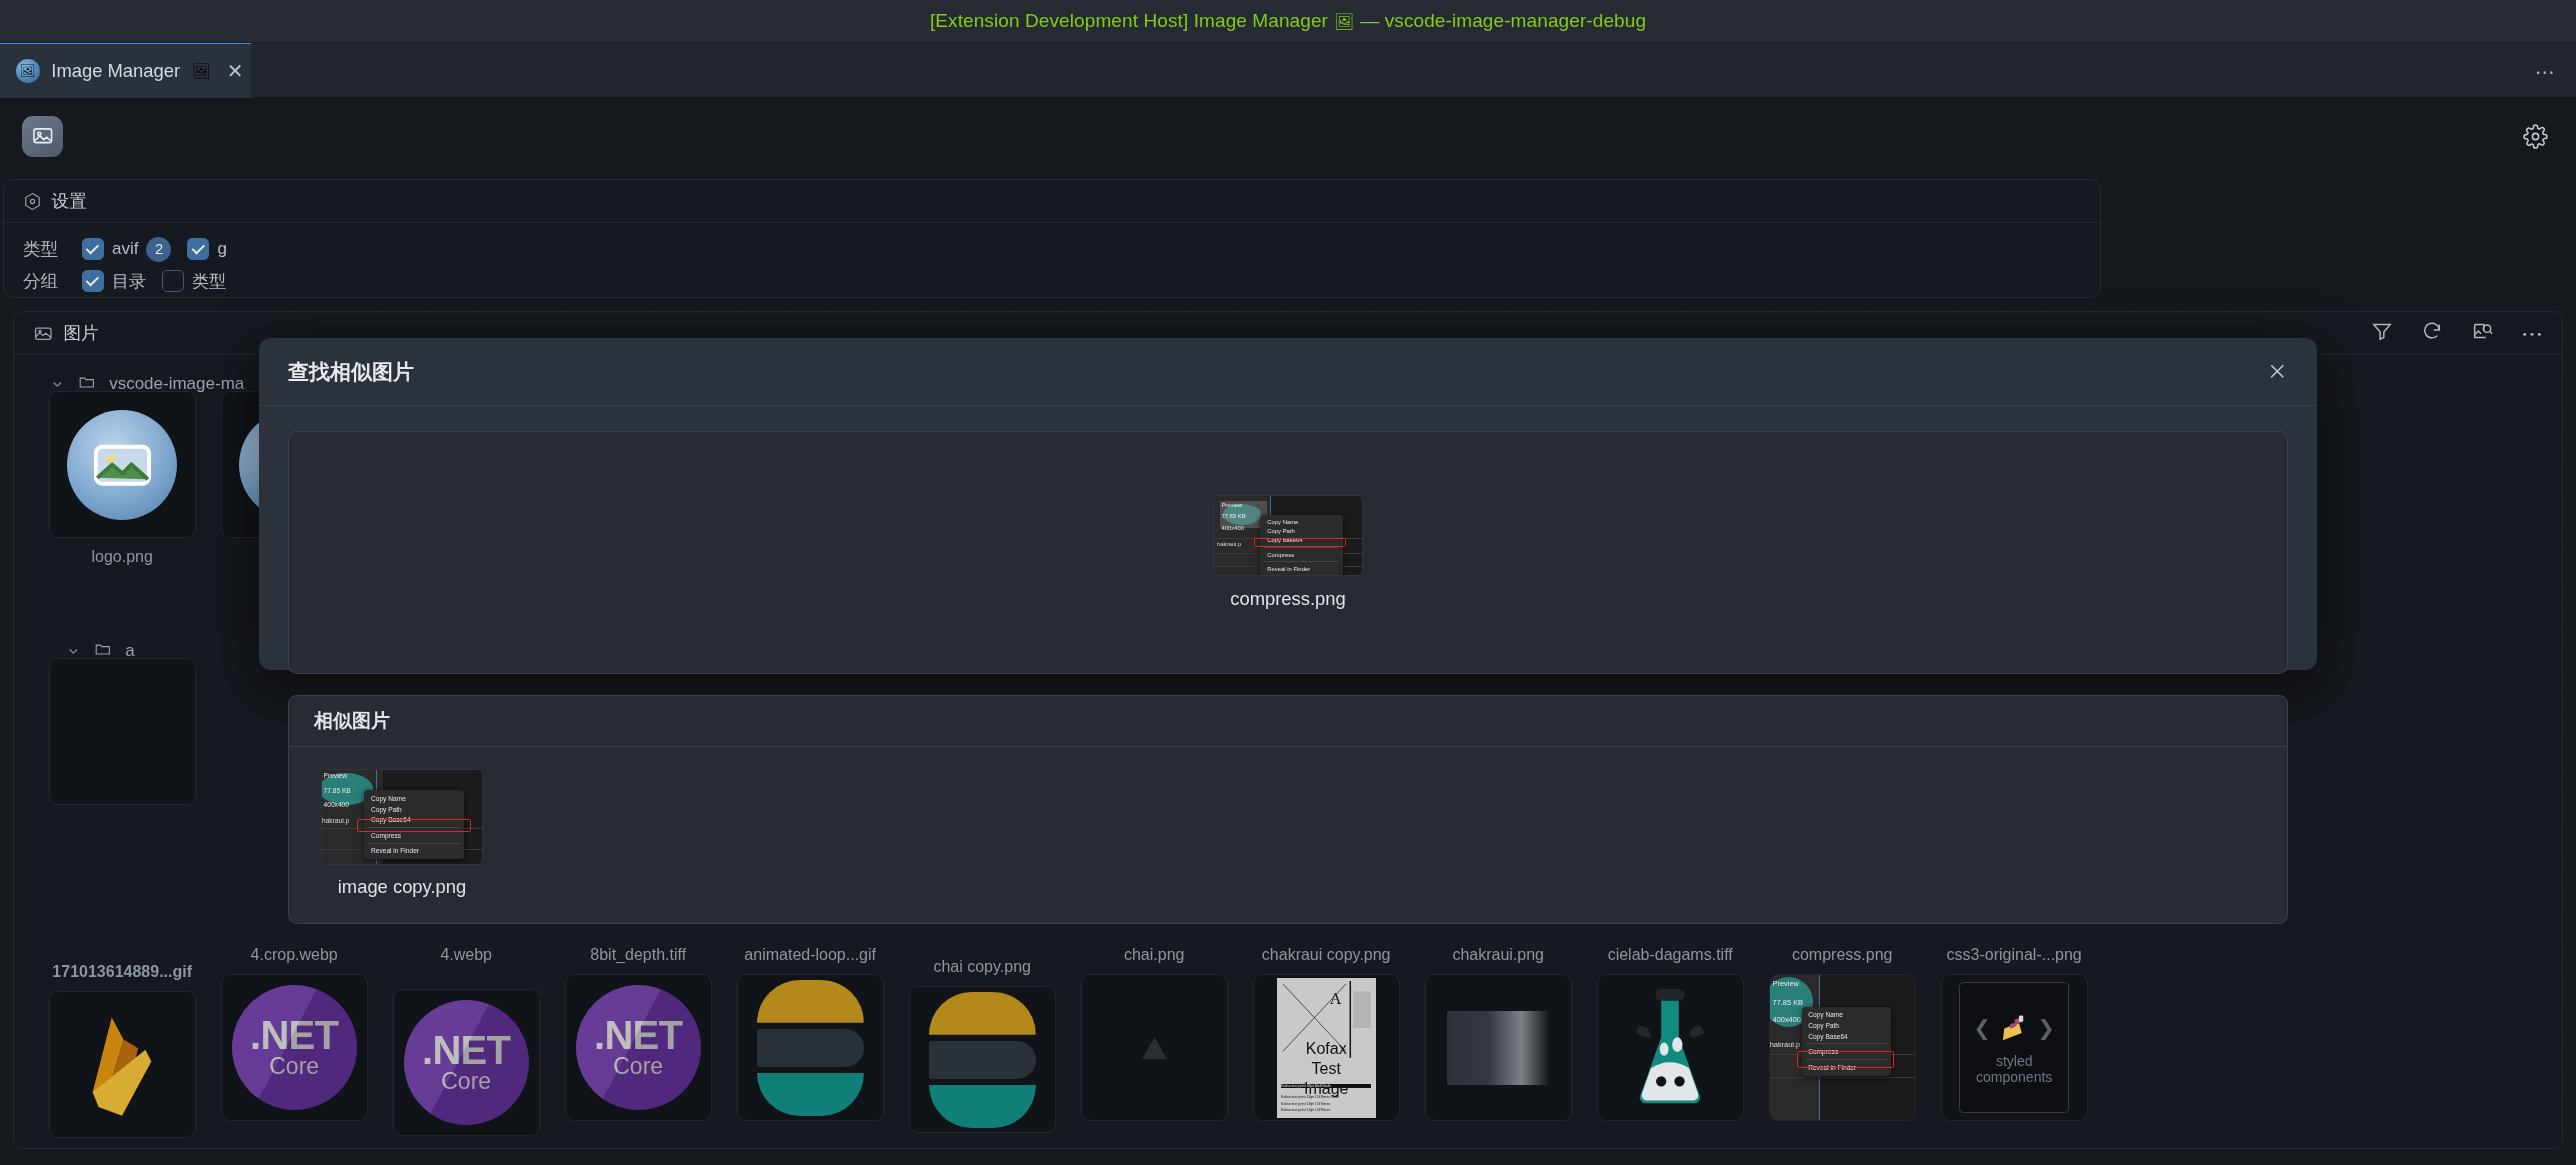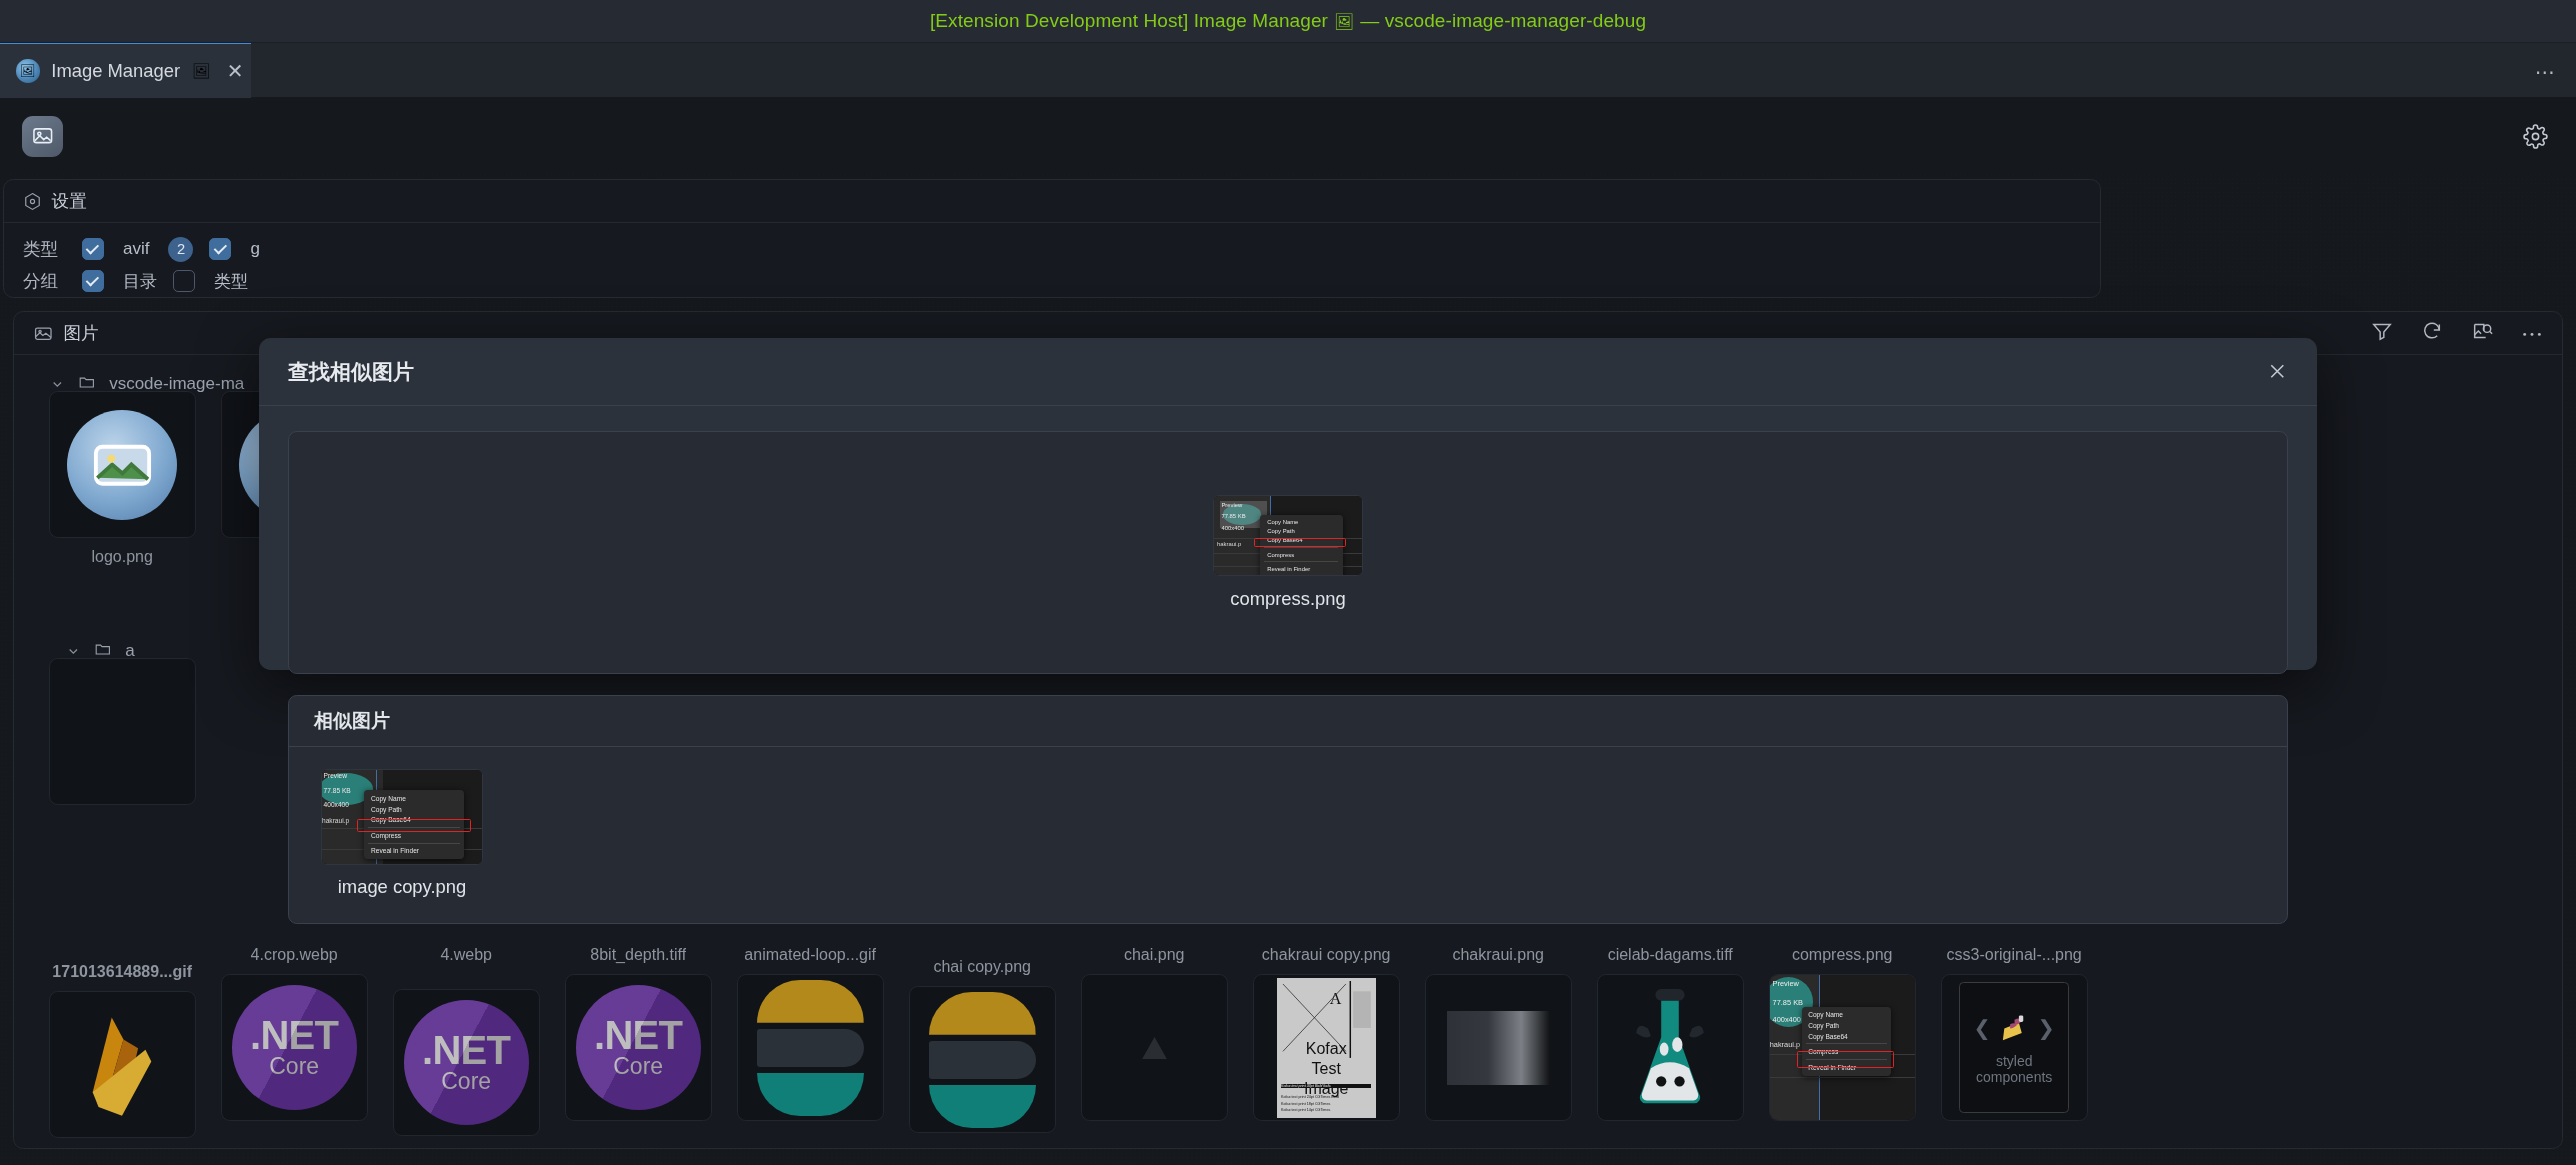--- a/index.html
+++ b/index.html
@@ -83,21 +83,21 @@
     padding: 0 19px;
     border-bottom: 0.7px solid #24282f;
     color: #c9cfd8; font-size: 17.6px;
   }
   .panel-head .ico { display:flex; color:#9aa2ae; }
 
   #settings-panel { left: 3px; top: 81px; width: 2098px; height: 119px; }
   .settings-body { padding: 10.3px 19px 0 19px; }
   .setting-row { display: flex; align-items: center; height: 32px; gap: 16px; }
   .setting-label { color: #aeb5c0; font-size: 17.6px; width: 43px; flex: none; }
-  .cb-item { display: flex; align-items: center; gap: 19px; justify-content: flex-end; }
+  .cb-item { display: flex; align-items: center; gap: 8px; justify-content: flex-end; }
   .cb {
     width: 22px; height: 22px; border-radius: 5.1px;
     border: 1.5px solid #4e586a; background: transparent; flex: none;
     display:flex;align-items:center;justify-content:center;
   }
   .cb.checked { background: #3f6d9e; border-color: #3f6d9e; }
   .cb.checked:after {
     content:""; width: 9.6px; height: 5.1px;
     border-left: 2.2px solid #e6ebf1; border-bottom: 2.2px solid #e6ebf1;
     transform: rotate(-45deg) translate(0.7px,-1.5px);

